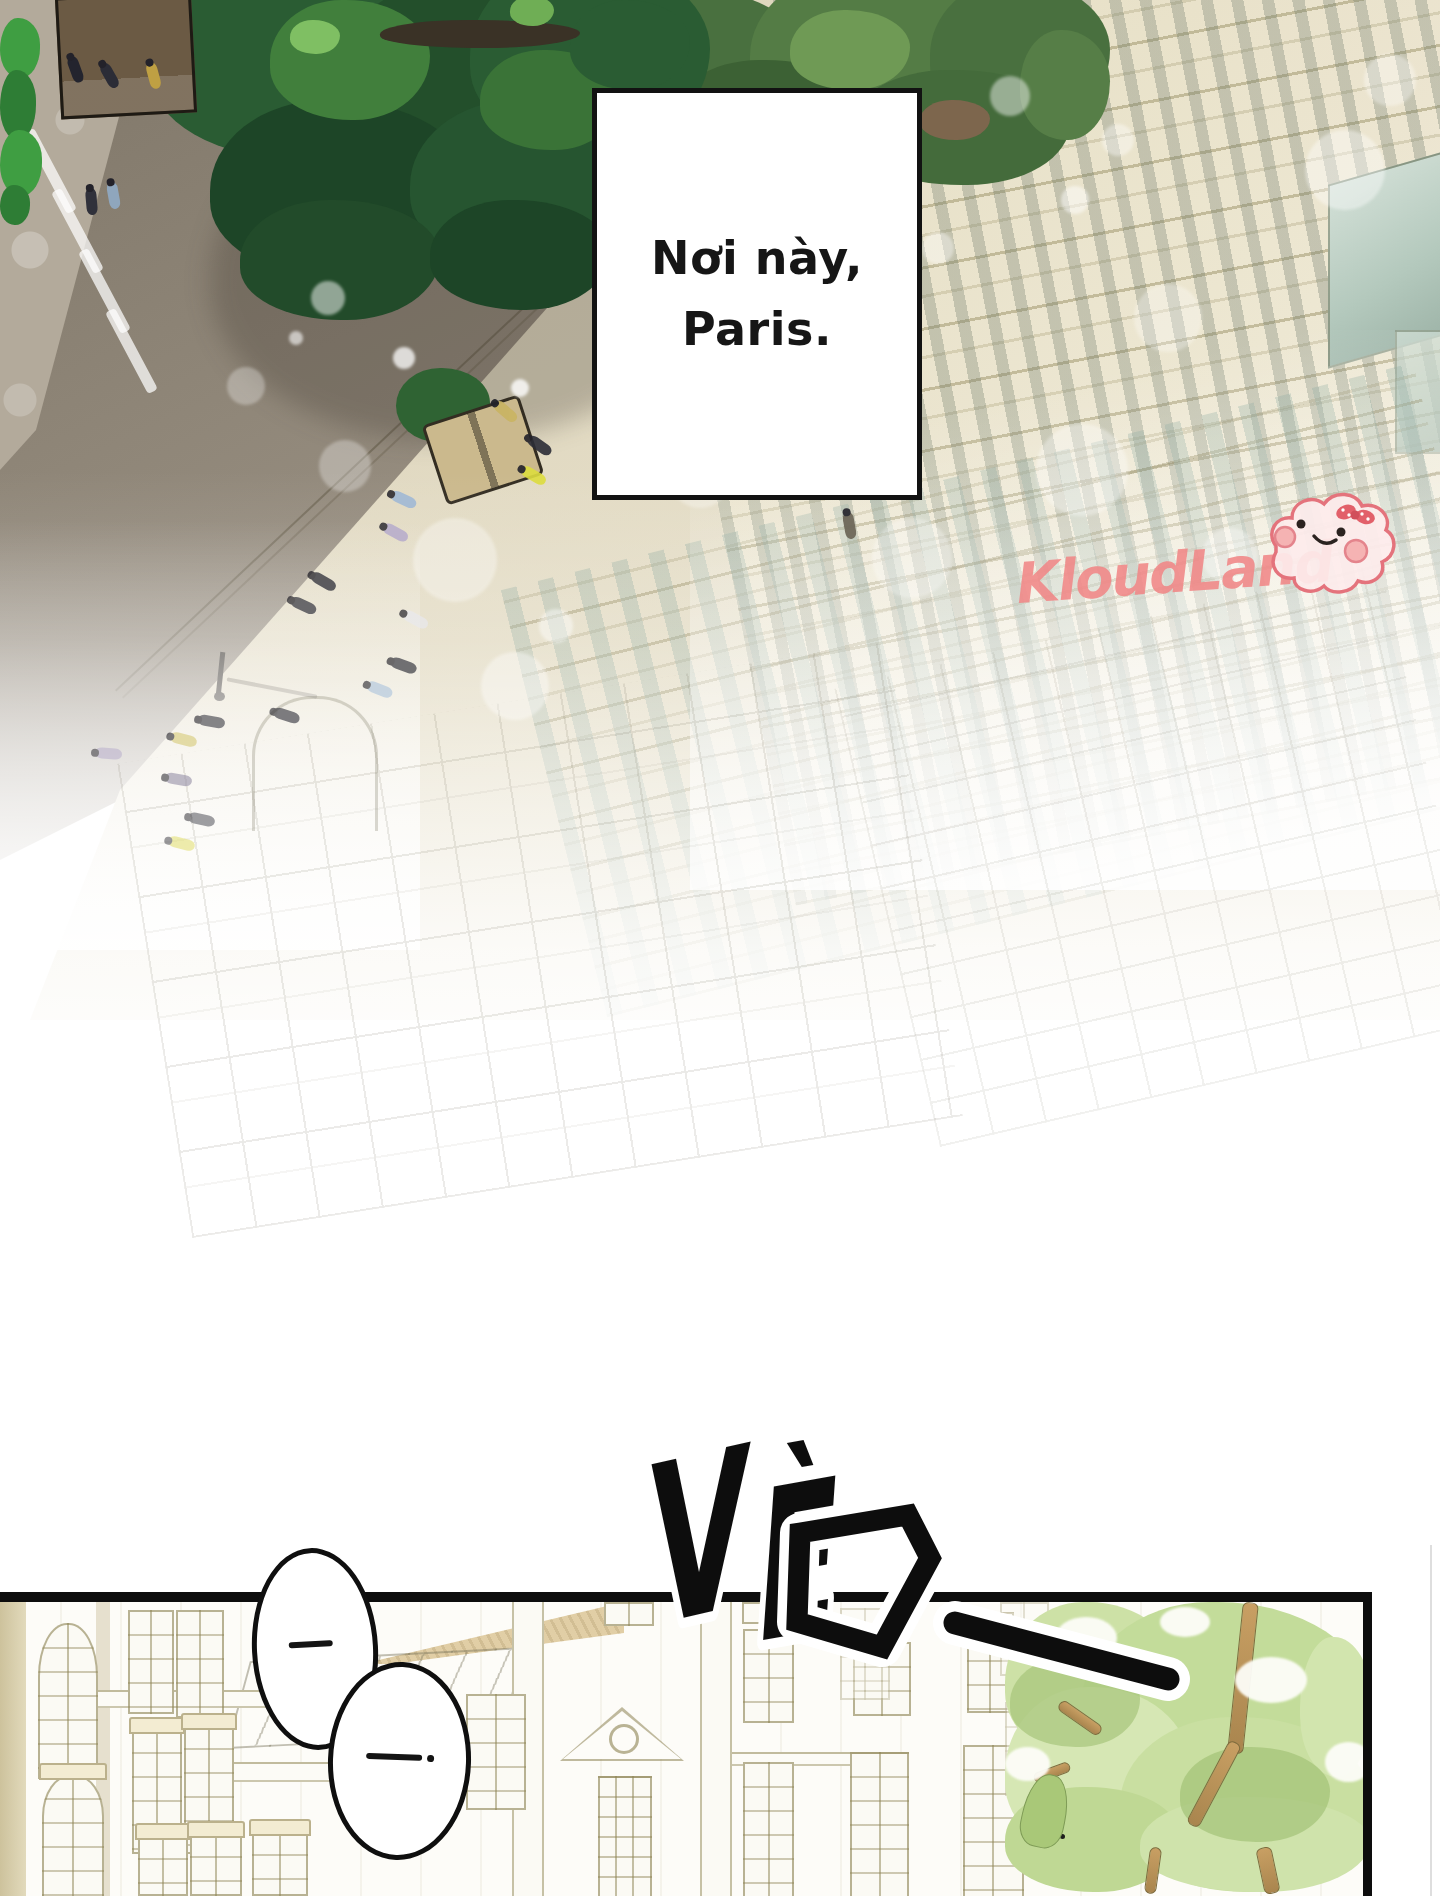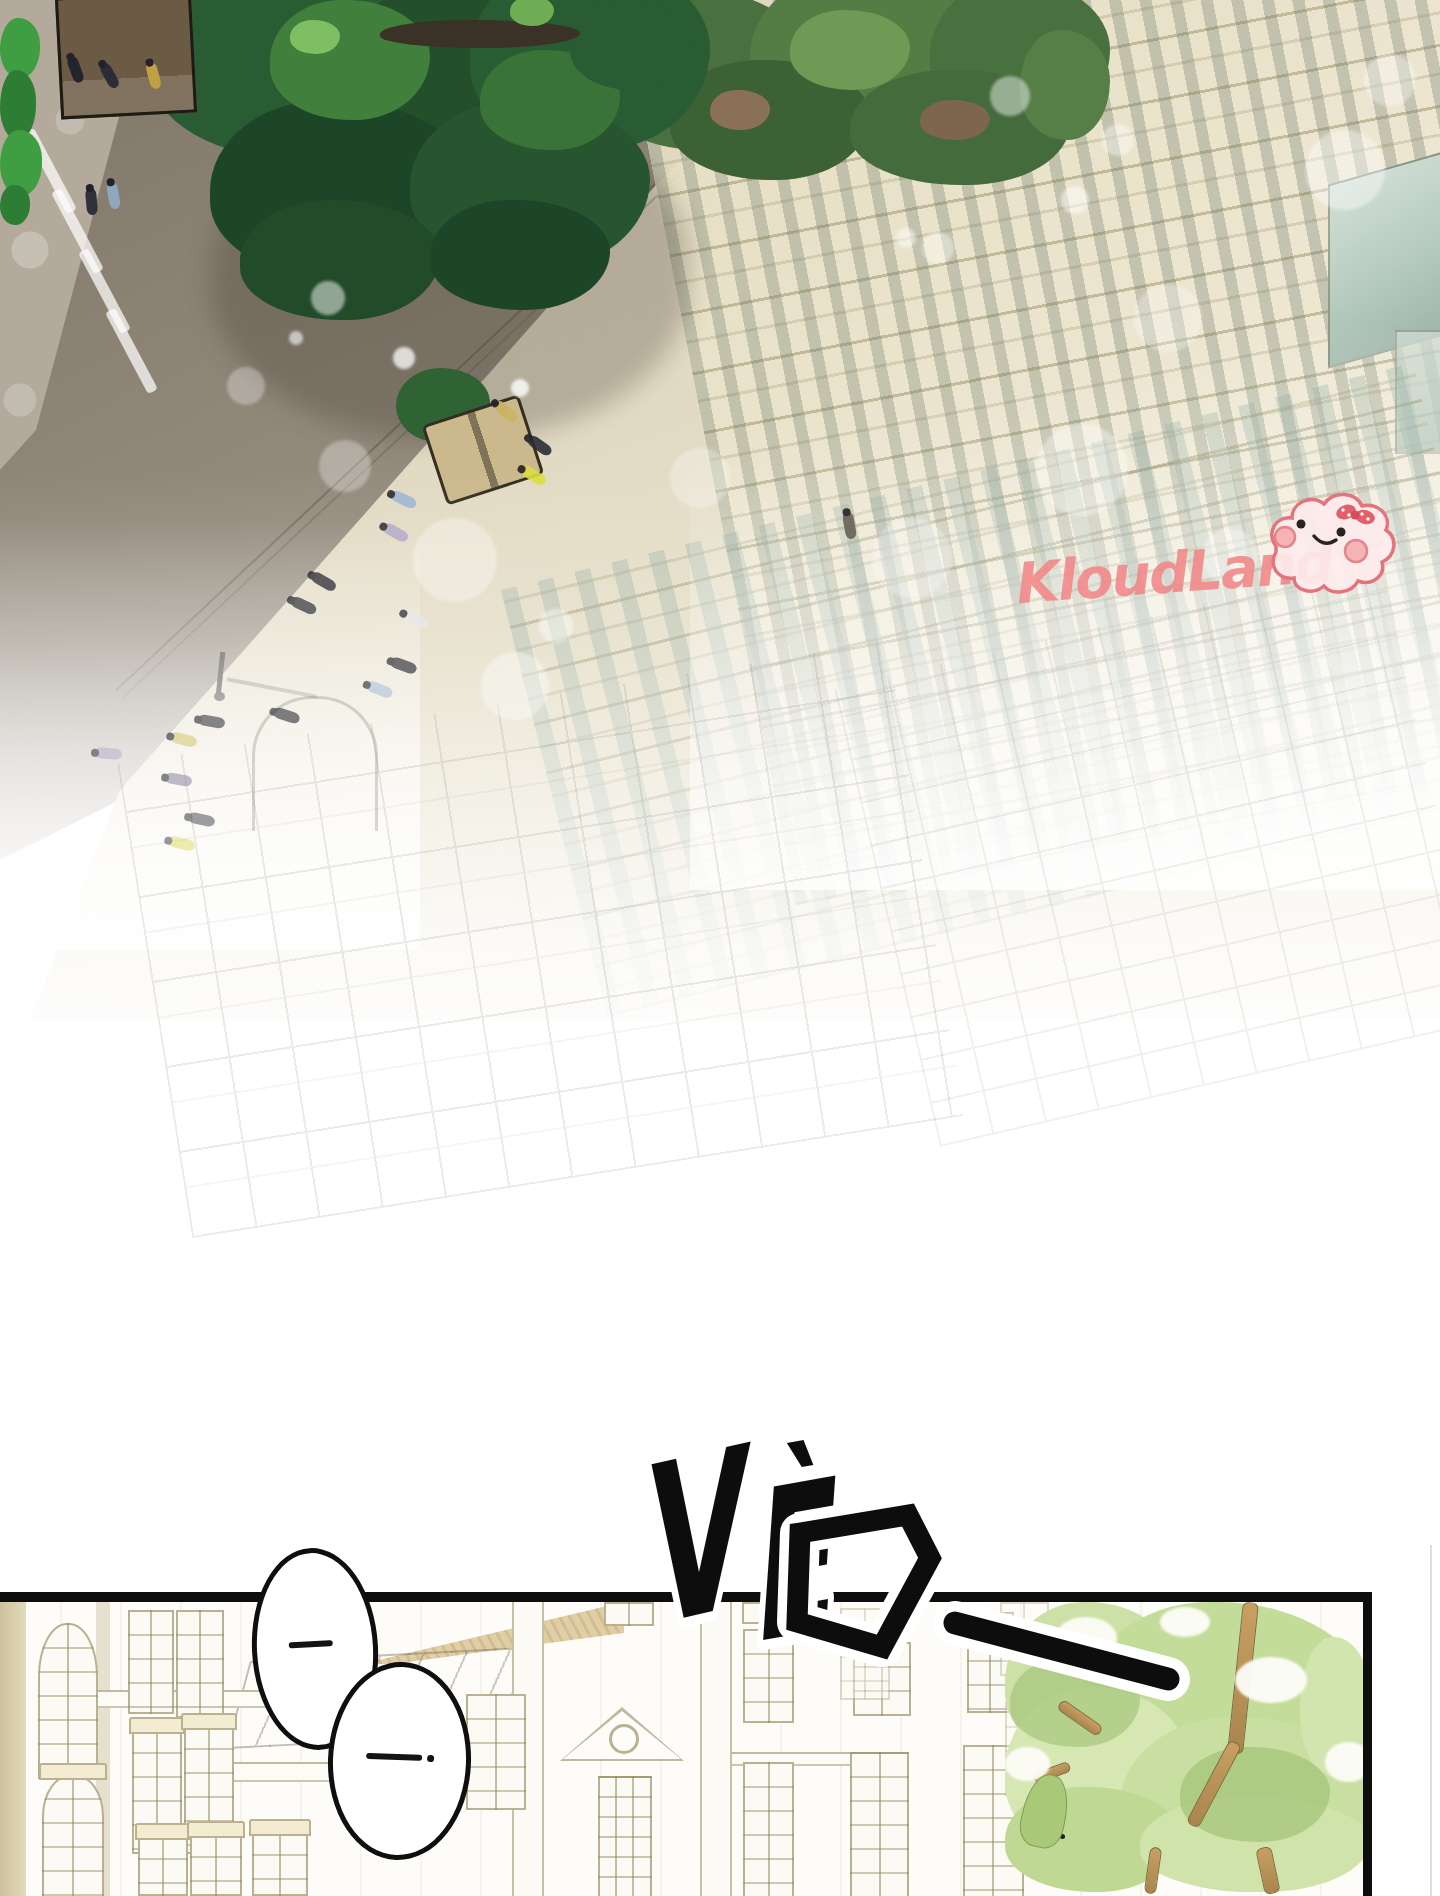--- a/index.html
+++ b/index.html
@@ -282,20 +282,24 @@
         <div class="bokeh" style="left: 990px; top: 76px; width: 40px; height: 40px; opacity: 0.45;"></div>
         <div class="bokeh" style="left: 1102px; top: 124px; width: 32px; height: 32px; opacity: 0.4;"></div>
         <div class="bokeh" style="left: 511px; top: 379px; width: 18px; height: 18px; opacity: 0.8;"></div>
         <div class="bokeh" style="left: 289px; top: 331px; width: 14px; height: 14px; opacity: 0.6;"></div>
         <div class="bokeh" style="left: 896px; top: 228px; width: 20px; height: 20px; opacity: 0.5;"></div>
         <div class="bokeh" style="left: 1305px; top: 130px; width: 80px; height: 80px; opacity: 0.4;"></div>
         <div class="bokeh" style="left: 1364px; top: 54px; width: 52px; height: 52px; opacity: 0.35;"></div>
         <div class="bokeh" style="left: 1061px; top: 186px; width: 28px; height: 28px; opacity: 0.5;"></div>
       </div>
 
+    <div class="caption-box">
+      <div class="caption-line">Nơi này,</div>
+      <div class="caption-line">Paris.</div>
+    </div>
 
     <div class="watermark">
       <div class="wm-text">KloudLand</div>
       <svg class="wm-mascot" width="142" height="112" viewBox="0 0 142 112">
         <path d="M18 60 C8 46,18 30,34 32 C34 16,54 8,66 18 C76 4,98 6,104 20 C120 16,134 30,128 44 C140 52,138 70,124 76 C128 90,114 100,100 95 C94 107,74 110,66 100 C54 110,36 104,36 92 C20 94,10 80,18 66 Z" fill="rgba(253,236,235,0.92)" stroke="#e4737c" stroke-width="3.5"></path>
         <circle cx="43" cy="38" r="4.5" fill="#2b2320"></circle>
         <circle cx="83" cy="46" r="4.5" fill="#2b2320"></circle>
         <path d="M56 50 Q66 62 78 54" fill="none" stroke="#2b2320" stroke-width="3.5" stroke-linecap="round"></path>
         <circle cx="27" cy="51" r="10" fill="#f5b3b3" stroke="#e4848c" stroke-width="2.5"></circle>
         <circle cx="98" cy="65" r="11" fill="#f5b3b3" stroke="#e4848c" stroke-width="2.5"></circle>

